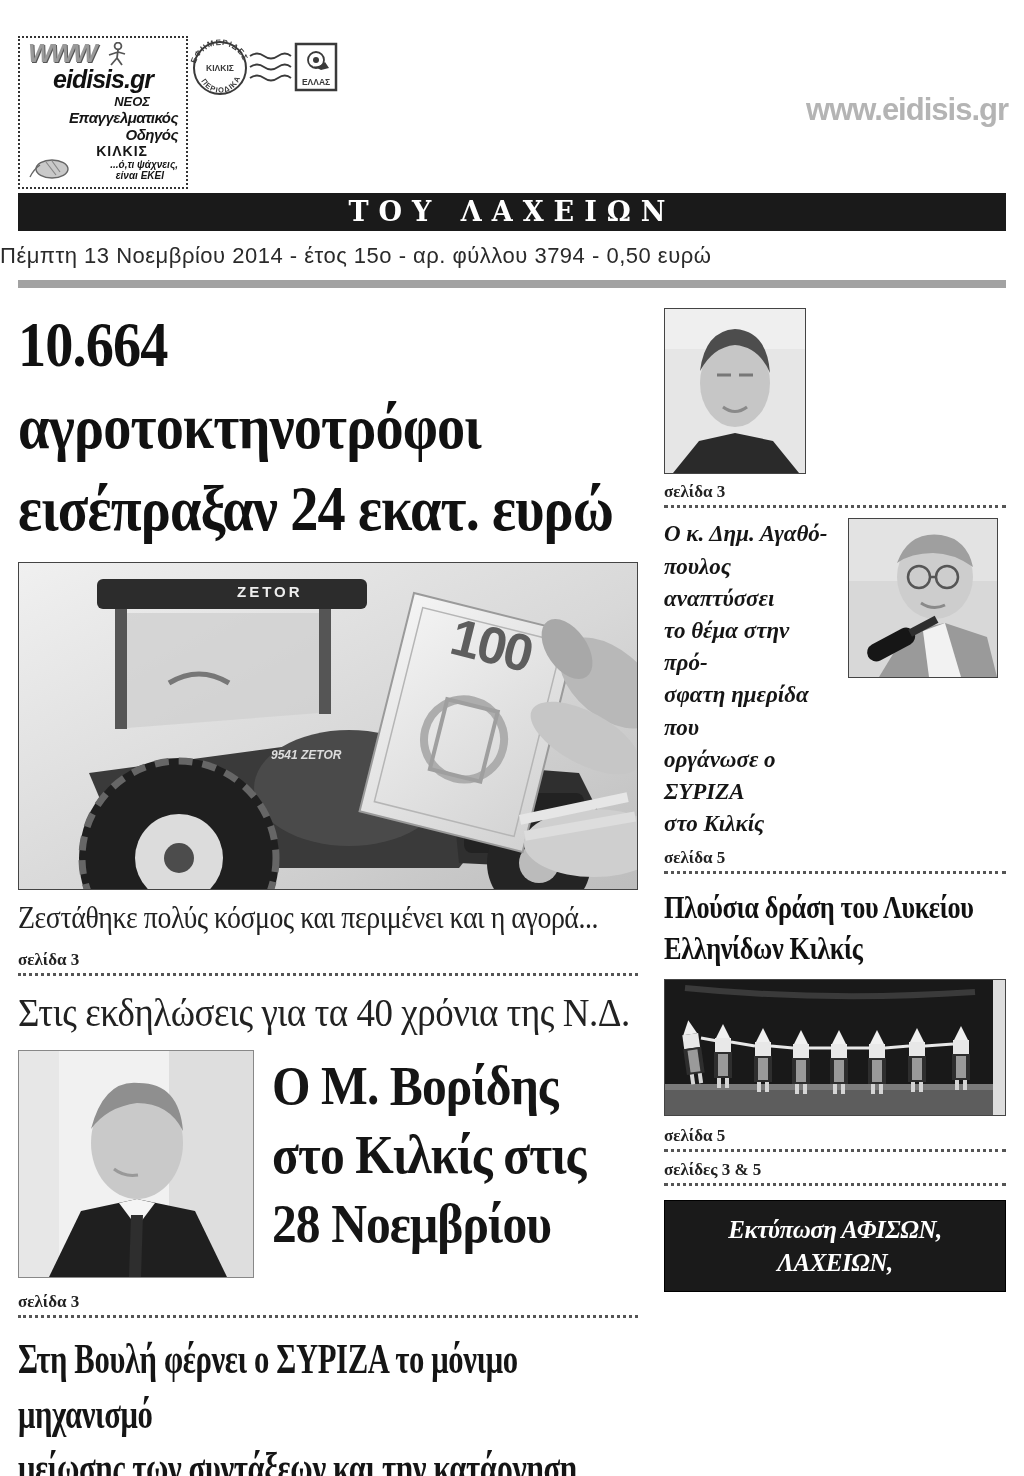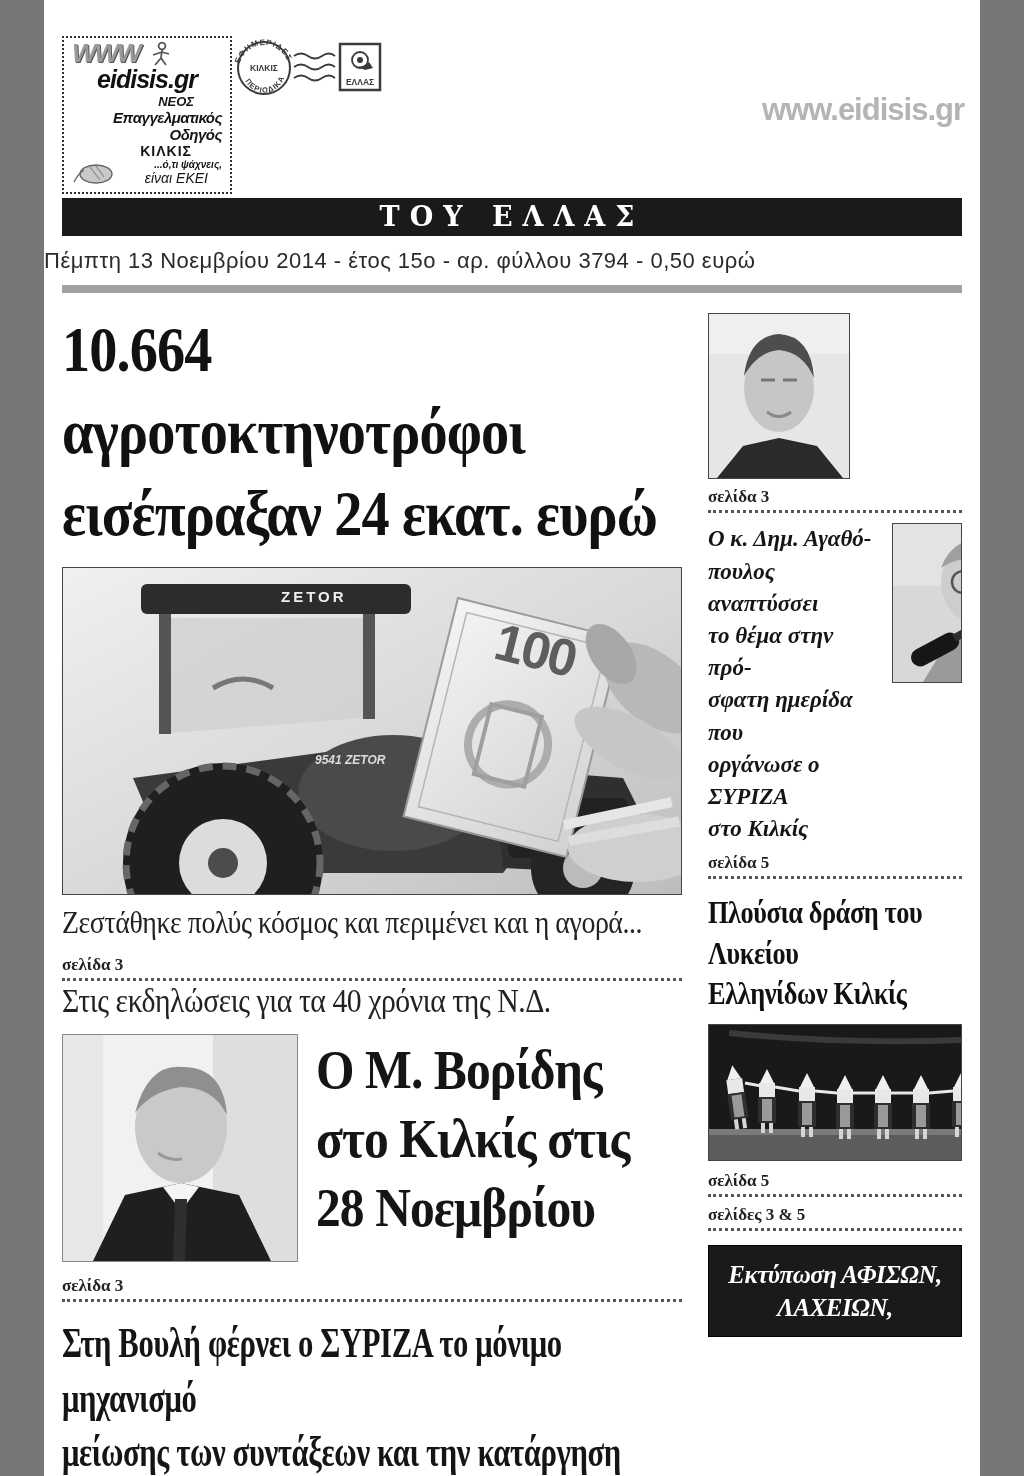--- a/index.html
+++ b/index.html
@@ -1,30 +1,30 @@
 <!DOCTYPE html>
 <html><head>
 <meta charset="utf-8">
 <style>
   * { margin:0; padding:0; box-sizing:border-box; }
   body { background:#777; font-family:"Liberation Serif", serif; }
-  .page { width:936px; height:1476px; background:#fff; margin:0 auto; position:relative; overflow:hidden; color:#151515; }
+  .page { width:1024px; height:1476px; background:#fff; margin:0 auto; position:relative; overflow:hidden; color:#151515; }
 
   
   .header { display:flex; padding:36px 18px 0 18px; align-items:flex-start; position:relative; }
   .logo-box { width:170px; min-height:122px; border:2px dotted #333; padding:4px 8px 6px; text-align:right;
               font-family:"Liberation Sans", sans-serif; position:relative; flex:none; }
   .logo-www { font-weight:bold; font-style:italic; font-size:26px; color:#9a9a9a; text-align:left; line-height:.9;
               text-shadow:1px 1px 0 #555; letter-spacing:-2px; }
   .logo-site { font-weight:bold; font-style:italic; font-size:25px; color:#111; letter-spacing:-1px; text-align:center; }
   .logo-l1 { font-size:13px; font-weight:bold; font-style:italic; margin-right:28px; }
   .logo-l2 { font-size:15px; font-weight:bold; font-style:italic; letter-spacing:-.5px; }
   .logo-l3 { font-size:14px; font-weight:bold; margin-right:30px; letter-spacing:1px; }
   .logo-t1 { font-size:10px; font-style:italic; font-weight:bold; }
-  .logo-t2 { font-size:14px; font-style:italic; font-weight:normal; margin-right:14px; }
+  .logo-t2 { font-size:10px; font-style:italic; font-weight:bold; margin-right:14px; }
   .logo-mouse { position:absolute; left:6px; bottom:6px; }
   .logo-man { position:absolute; left:84px; top:4px; }
 
   .masthead-wrap { flex:1; text-align:center; }
   .masthead-title { font-family:"DejaVu Serif", serif; font-weight:bold; font-size:116px; line-height:1.0;
                     letter-spacing:4px; color:#1c1c1c; transform:scaleY(1.04); transform-origin:top center;
                     -webkit-text-stroke:2.5px #1c1c1c; }
   .stamps { flex:none; width:152px; }
   .website { position:absolute; right:16px; top:92px; font-family:"Liberation Sans", sans-serif;
              font-weight:bold; font-size:31px; color:#b4b4b4; letter-spacing:-1px; }
@@ -47,21 +47,21 @@
   .cx88{ transform:scaleX(.88); width:113.7%; transform-origin:left top; display:block; }
   .cx85{ transform:scaleX(.85); width:117.7%; transform-origin:left top; display:block; }
   .cx73{ transform:scaleX(.73); width:137%;   transform-origin:left top; display:block; }
 
   .lead-headline { font-size:64px; font-weight:bold; line-height:1.28; letter-spacing:-1px; margin-top:6px; color:#111; }
   .photo-frame { border:1px solid #444; background:#ddd; position:relative; overflow:hidden; }
   .lead-photo { width:620px; height:328px; margin-top:12px; }
   .lead-caption { font-size:31px; margin-top:10px; color:#222; letter-spacing:-.5px; }
   .pageref { font-size:17px; font-weight:bold; color:#222; border-bottom:3px dotted #555; padding-bottom:3px; }
   .pr-sp { margin-top:14px; }
-  .kicker { font-size:33px; margin-top:2px; color:#222; letter-spacing:-.5px;font-family:Liberation Serif, serif; }
+  .kicker { font-size:41px; margin-top:12px; color:#222; letter-spacing:-.5px;font-family:Liberation Serif, serif; }
 
   .voridis-row { display:flex; gap:18px; margin-top:14px; }
   .voridis-photo { width:236px; height:228px; flex:none; border:1px solid #888; }
   .voridis-headline { font-size:55px; font-weight:bold; line-height:1.25; margin-top:2px; letter-spacing:-1px; }
 
   .syriza-headline { font-size:42px; font-weight:bold; line-height:1.3; margin-top:14px; letter-spacing:-.5px; }
 
   .rc-h { font-size:31px; font-weight:bold; line-height:1.3; letter-spacing:-.5px; color:#111; }
   .story1 { display:flex; gap:14px; margin-top:2px; }
   .story1-h { width:186px; flex:none; }
@@ -132,21 +132,21 @@
           <path d="M121 28 q7 6 16 -2 l4 6 -8 2 z" fill="#3a3a3a"></path>
           <circle cx="128" cy="24" r="3" fill="#3a3a3a"></circle>
           <text x="128" y="49" font-size="8.5" font-weight="bold" fill="#3a3a3a" text-anchor="middle">ΕΛΛΑΣ</text>
         </g>
       </svg>
     </div>
 
     <div class="website">www.eidisis.gr</div>
   </div>
 
-  <div class="subtitle-bar">ΤΟΥ ΕΛΛΑΣ</div>
+  <div class="subtitle-bar">ΤΟΥ ΛΑΧΕΙΩΝ</div>
 
   <div class="dateline">Πέμπτη 13 Νοεμβρίου 2014 - έτος 15ο - αρ. φύλλου 3794 - 0,50 ευρώ</div>
 
   <div class="gray-rule"></div>
 
   <div class="content">
 
     <div class="col-left">
 
       <h1 class="lead-headline">

